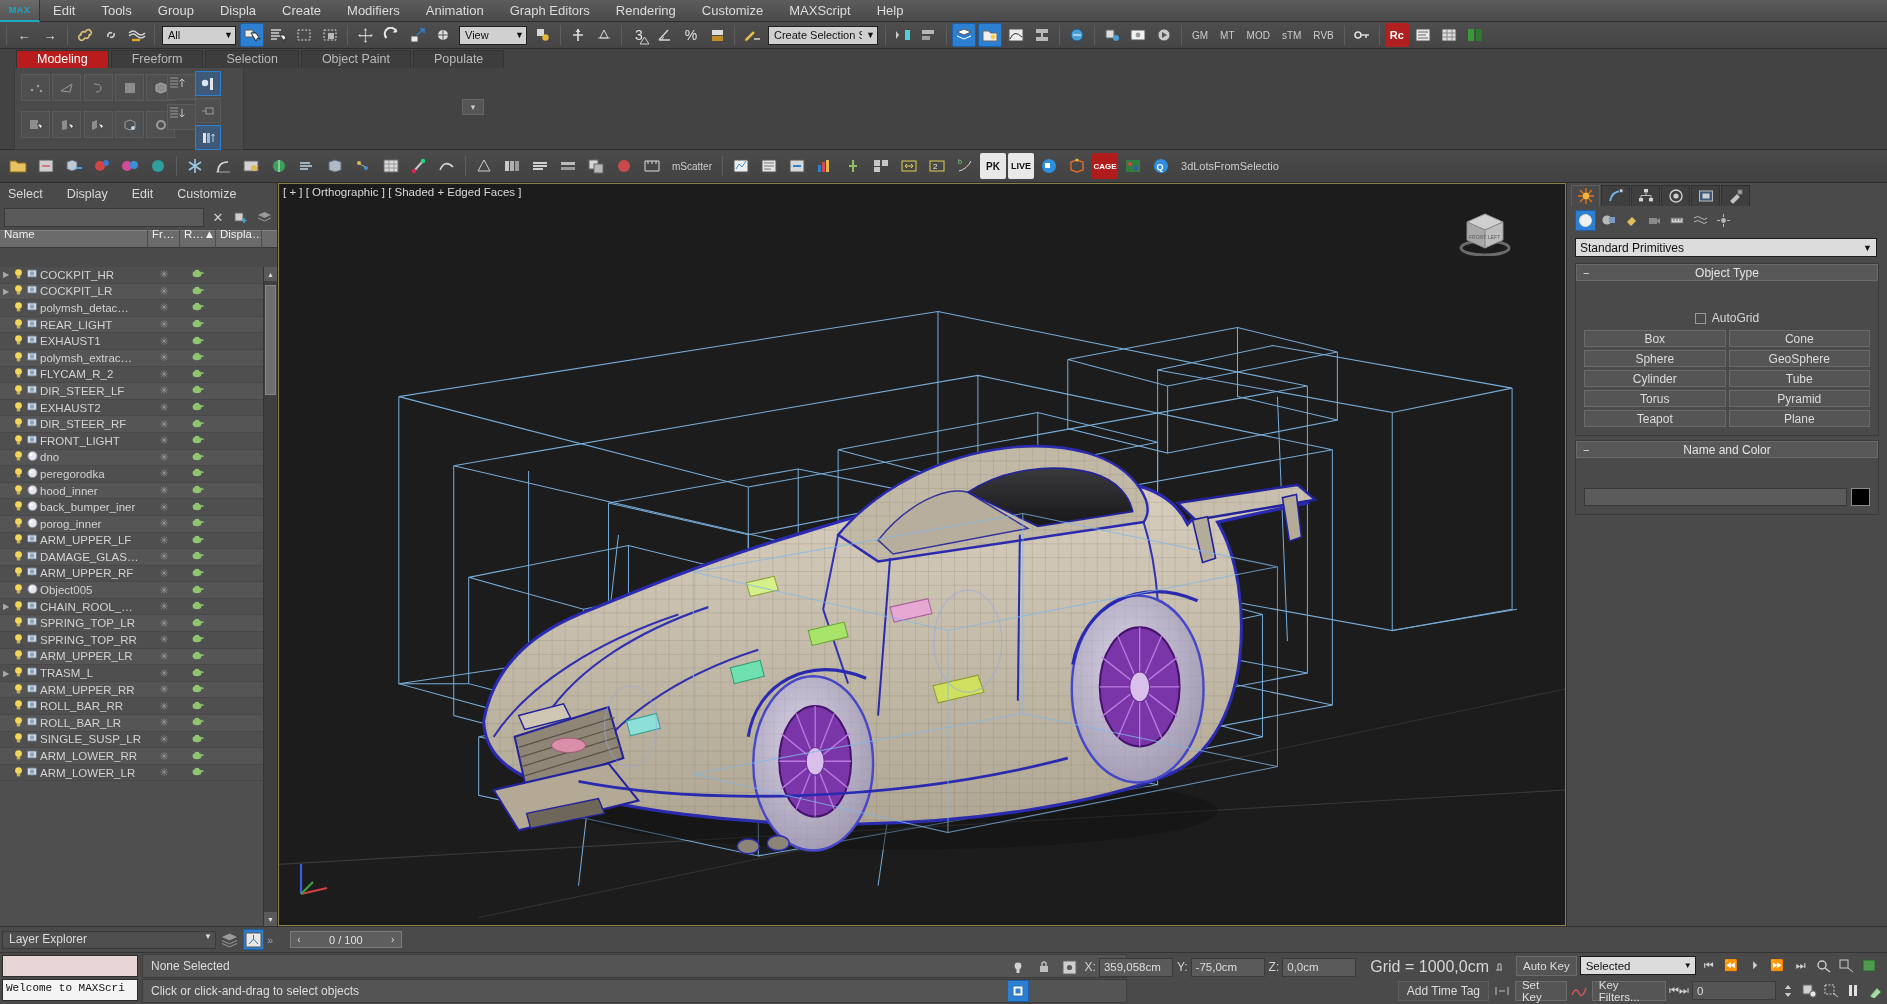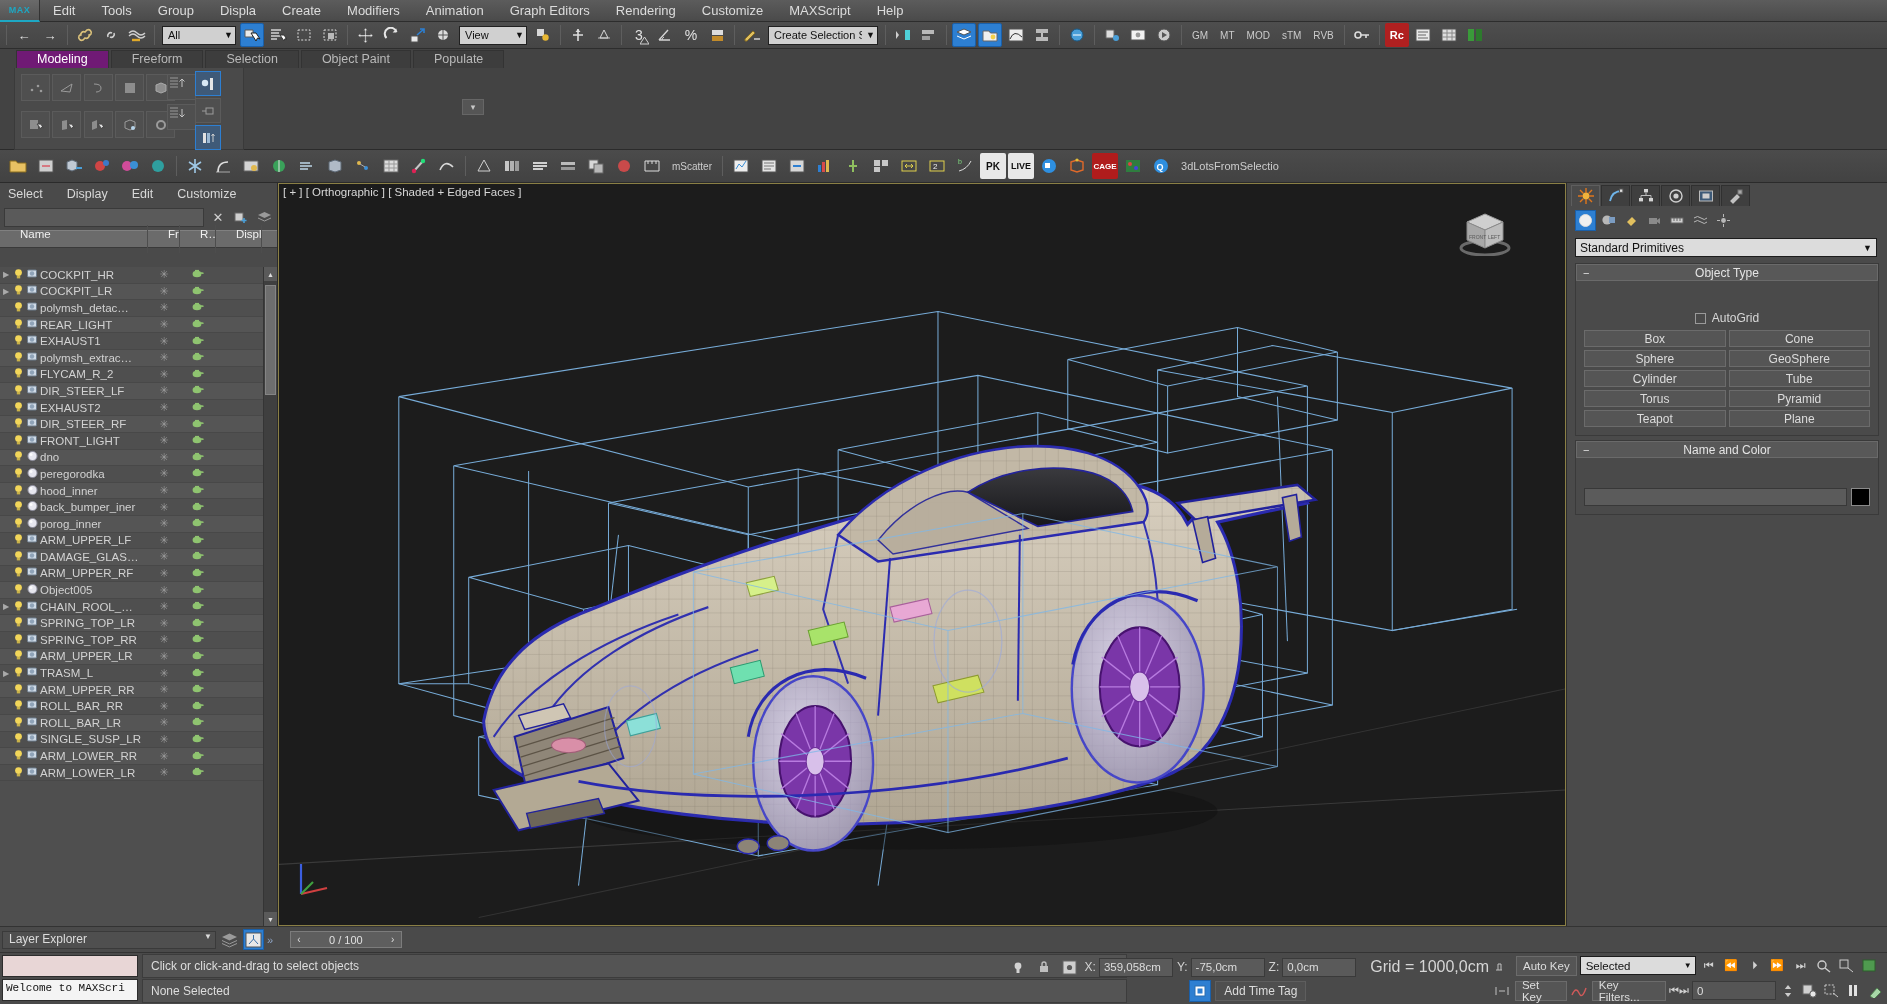--- a/index.html
+++ b/index.html
@@ -60,21 +60,21 @@
   .ribbon {
     position:absolute; top:49px; left:0; width:1887px; height:101px;
     background:#434343; border-bottom:1px solid #2b2b2b;
   }
   .ribtabs { display:flex; height:19px; align-items:flex-end; padding-left:16px; }
   .ribtab {
     padding:1px 20px 2px 20px; font-size:12.5px; color:#b9b9b9;
     background:#3d3d3d; margin-right:2px; border:1px solid #333;
     border-bottom:none;
   }
-  .ribtab.active { background:#701a75; color:#fff;text-align:right; }
+  .ribtab.active { background:#b91c1c; color:#fff;text-align:right; }
   .ribbody { position:relative; height:82px; background:#4a4a4a; margin-left:14px;
              width:230px; border:1px solid #3a3a3a; border-top:none;}
   .ribgroup { position:absolute; }
   .ribcell {
     width:29px; height:27px; border:1px solid #5b5b5b; background:#4f4f4f;
     display:inline-flex; align-items:center; justify-content:center;
     color:#9b9b9b; font-size:12px; margin-right:-1px;
   }
   .ribcell.sel { border-color:#2d7fd2; background:#3f5a78; }
   .ribbon-label {
@@ -109,21 +109,21 @@
     color:#ddd; font-size:11px; padding:0 4px;
     font-family:"Liberation Sans",sans-serif;
   }
   .lp-ic { width:18px; height:18px; display:flex; align-items:center;
            justify-content:center; color:#cfcfcf; font-size:13px;}
   .lp-head {
     display:flex; height:18px; background:#6b6b6b; border-top:1px solid #808080;
     border-bottom:1px solid #3a3a3a; font-size:11.5px; color:#f0f0f0;
     align-items:center;
   }
-  .lp-head div { border-right:1px solid #4d4d4d; padding-left:20px; height:28px;
+  .lp-head div { border-right:1px solid #4d4d4d; padding-left:4px; height:28px;
                  line-height:18px; overflow:hidden; white-space:nowrap; }
   .c-name { width:148px; } .c-fr{width:32px;} .c-r{width:36px;} .c-disp{width:46px;}
   .lp-list { position:absolute; top:84px; left:0; right:14px; bottom:0;
              overflow:hidden; background:#4f4f4f;}
   .row { display:flex; height:16.6px; align-items:center; font-size:11.5px;
          border-bottom:1px solid #484848; }
   .row.alt { background:#555; }
   .row .arrow { width:12px; text-align:center; font-size:8px; color:#aaa; }
   .row .bulb  { width:13px; text-align:center; font-size:11px; color:#f0d24a; }
   .row .geo   { width:15px; text-align:center; font-size:11px; color:#c9d7e4; }
@@ -2012,22 +2012,22 @@
     <div class="chev">»</div>
   </div>
 
   <div class="statusarea">
     <div class="maxscript">
       <div class="ms-top"></div>
       <div class="ms-bot">Welcome to MAXScri</div>
     </div>
 
     <div class="statuslines">
+      <div class="sl">None Selected</div>
       <div class="sl">Click or click-and-drag to select objects</div>
-      <div class="sl">None Selected</div>
     </div>
 
     <div class="coords">
       <div class="coordrow">
         <div class="sbtn">
           <svg width="14" height="15" viewBox="0 0 14 15">
               <circle cx="7" cy="6" r="3.4" fill="#d2d2d2"></circle>
               <rect x="5.5" y="9" width="3" height="4" fill="#d2d2d2"></rect>
             </svg>
         </div>
@@ -2050,21 +2050,21 @@
         <div class="cfield">
           <span class="lab">Y:</span>
           <span class="val">-75,0cm</span>
         </div>
         <div class="cfield">
           <span class="lab">Z:</span>
           <span class="val">0,0cm</span>
         </div>
         <div class="gridinfo">Grid = 1000,0cm</div>
       </div>
-      <div class="coordrow" style="justify-content:center">
+      <div class="coordrow" style="justify-content:space-between">
         <div class="sbtn on">
           <svg width="14" height="14" viewBox="0 0 14 14">
               <rect x="2" y="2" width="10" height="10" fill="#fff" stroke="#2b6fb0"></rect>
               <rect x="4.5" y="4.5" width="5" height="5" fill="#2d7fd2"></rect>
             </svg>
         </div>
         <div class="timetag">Add Time Tag</div>
       </div>
     </div>
 

